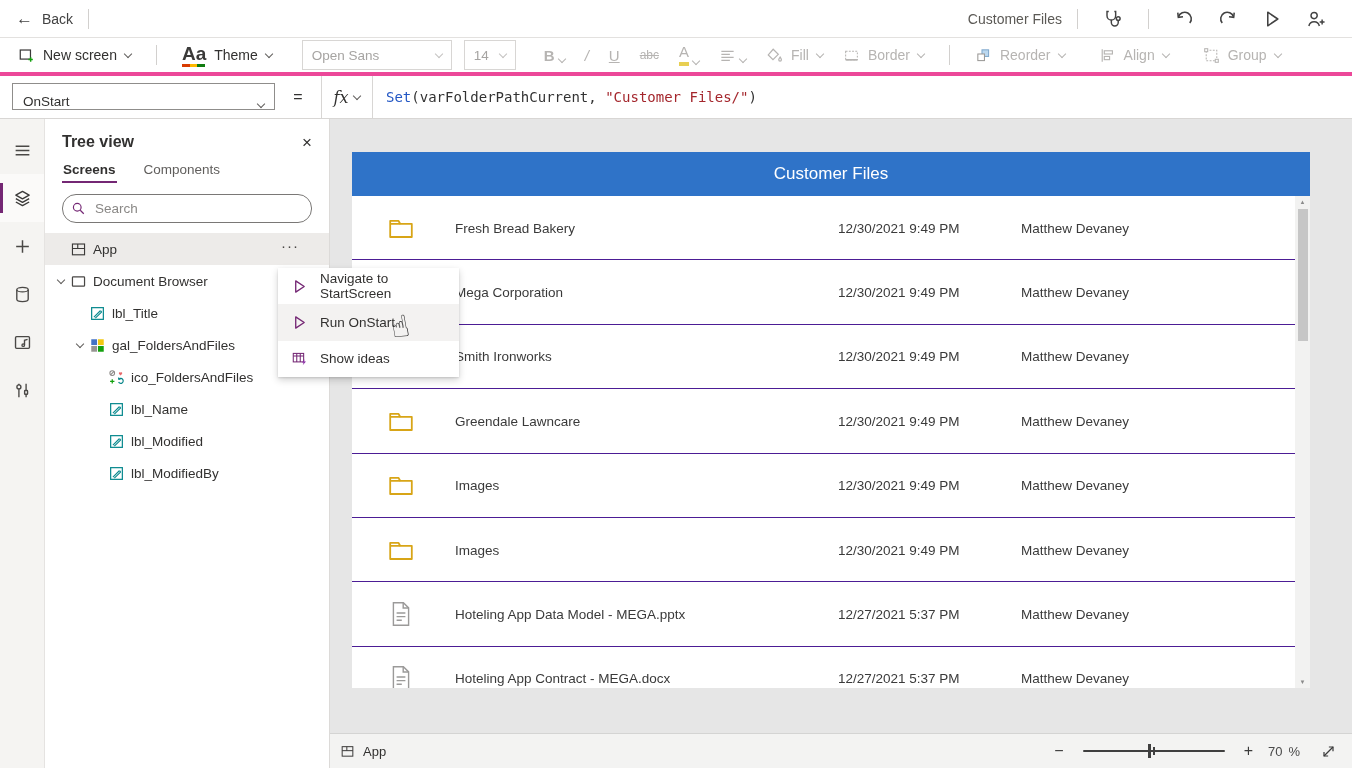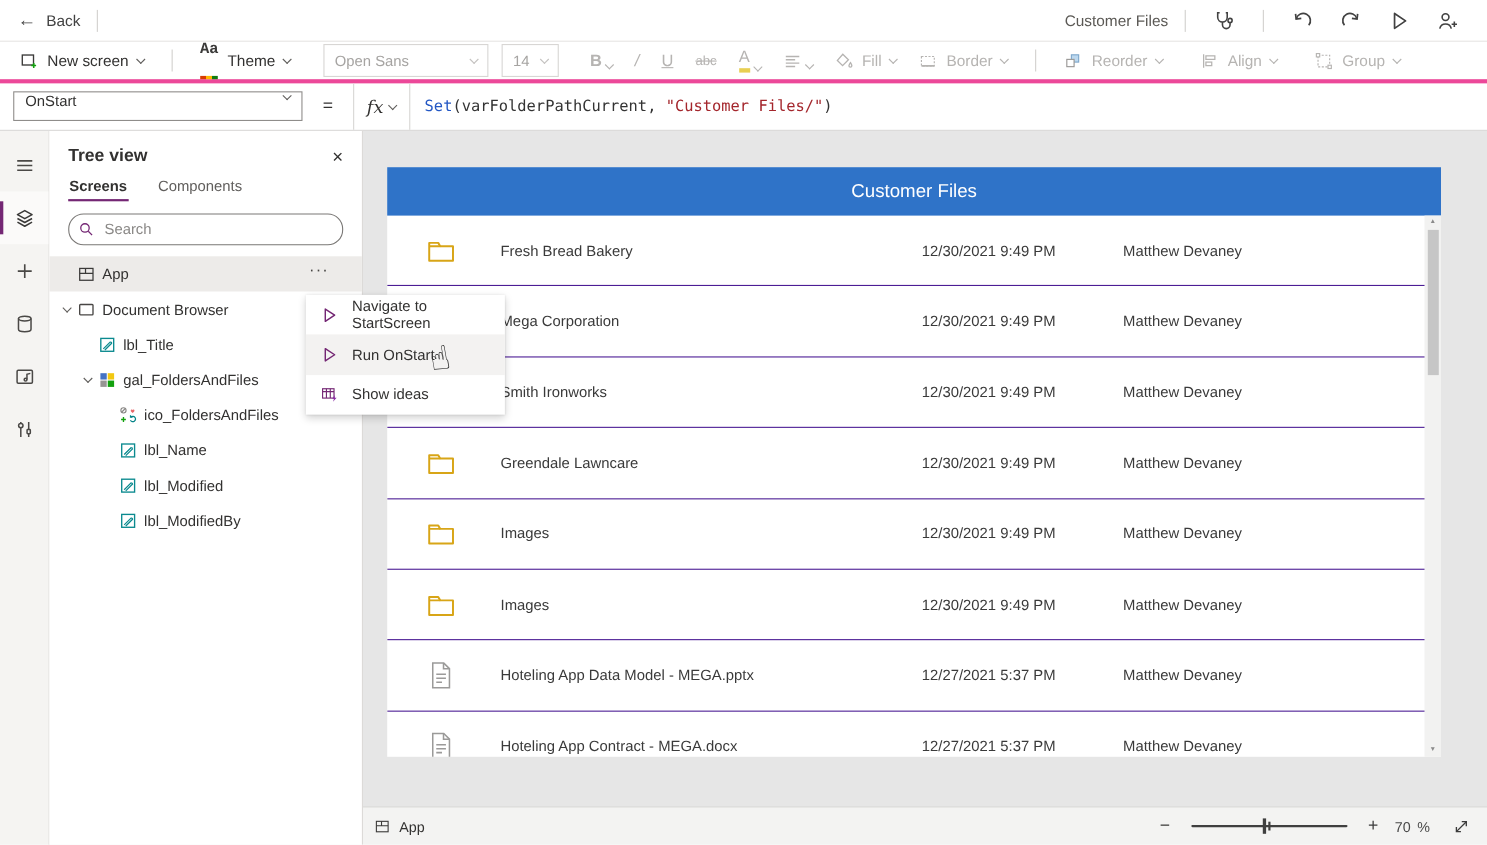--- a/index.html
+++ b/index.html
@@ -32,31 +32,31 @@
   .toolbar { position:absolute; top:38px; left:0; right:0; height:38px; background:#fff;
     display:flex; align-items:center; padding:0 8px; border-bottom:4px solid #ec4899; }
   .tbtn { display:flex; align-items:center; gap:8px; height:32px; padding:0 10px; font-size:14px; color:#323130; }
   .tbtn .chev { color:#605e5c; }
   .tbtn.disabled, .tbtn.disabled .chev { color:#b6b4b2; }
   .ticon { width:17px; height:17px; }
   .tsel { height:30px; border:1px solid #d8d6d4; display:flex; align-items:center; justify-content:space-between;
     padding:0 9px; font-size:13.5px; color:#a6a4a2; margin:0 6px; }
   .tsel .chev { color:#c4c2c0; }
   .fmt { padding:0 10px; font-size:15px; color:#b6b4b2; display:flex; align-items:flex-end; gap:4px; }
-  .theme-aa { font-size:14px; font-weight:700; color:#3b3a39; line-height:1; position:relative; padding-bottom:20px;font-family:Liberation Mono, monospace; }
+  .theme-aa { font-size:19px; font-weight:700; color:#3b3a39; line-height:1; position:relative; padding-bottom:4px; }
   .theme-aa::after { content:""; position:absolute; left:0; right:1px; bottom:0; height:3px;
     background:linear-gradient(90deg,#d83b01 0 34%,#ffb900 34% 67%,#107c10 67%); }
   .fontcolor-a { font-size:15px; font-weight:400; color:#b6b4b2; line-height:1; padding-bottom:3px; border-bottom:4px solid #e8cf52; }
   .strike { text-decoration:line-through; font-size:12px; }
   .underl { text-decoration:underline; }
 
   
   .formulabar { position:absolute; top:76px; left:0; right:0; height:43px; background:#fff;
     border-bottom:1px solid #d8d6d4; display:flex; align-items:stretch; }
-  .prop-select { margin:7px 0 8px 12px; width:263px; border:1px solid #8f8d8b; display:flex; align-items:flex-start;
+  .prop-select { margin:7px 0 8px 12px; width:263px; border:1px solid #8f8d8b; display:flex; align-items:flex-end;
     justify-content:space-between; padding:0 10px; font-size:13.5px; color:#323130; }
   .prop-select .chev { color:#605e5c; }
   .equals { width:46px; display:flex; align-items:center; justify-content:center; font-size:16px; color:#323130; }
   .fx-box { width:52px; border-left:1px solid #d8d6d4; border-right:1px solid #d8d6d4; display:flex;
     align-items:center; justify-content:center; gap:6px; }
   .fx-label { font-family:"DejaVu Serif", serif; font-style:italic; font-size:16px; color:#323130; }
   .fx-box .chev { color:#605e5c; }
   .formula { display:flex; align-items:center; padding-left:13px; font-family:"DejaVu Sans Mono", monospace;
     font-size:14px; color:#333; white-space:pre; }
   .formula span[data-type="function"] { color:#2357c4; }

